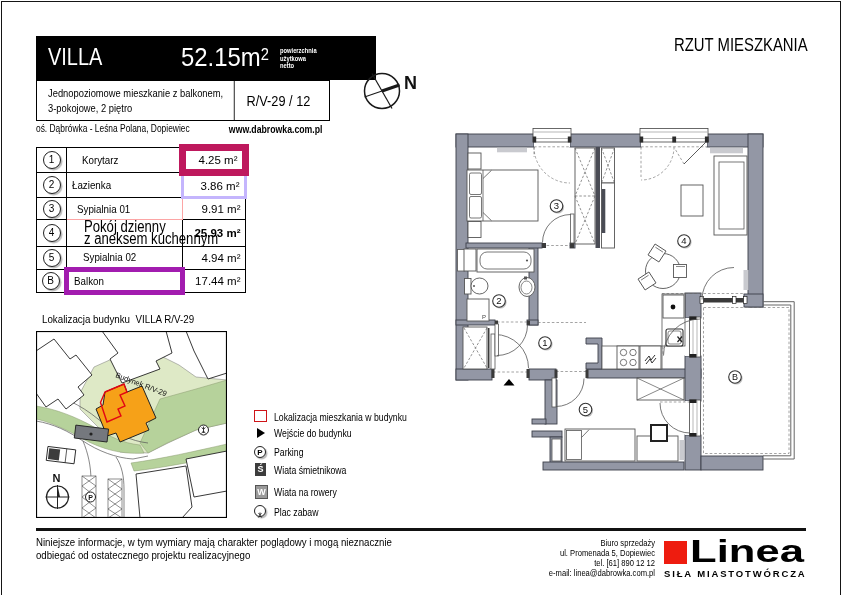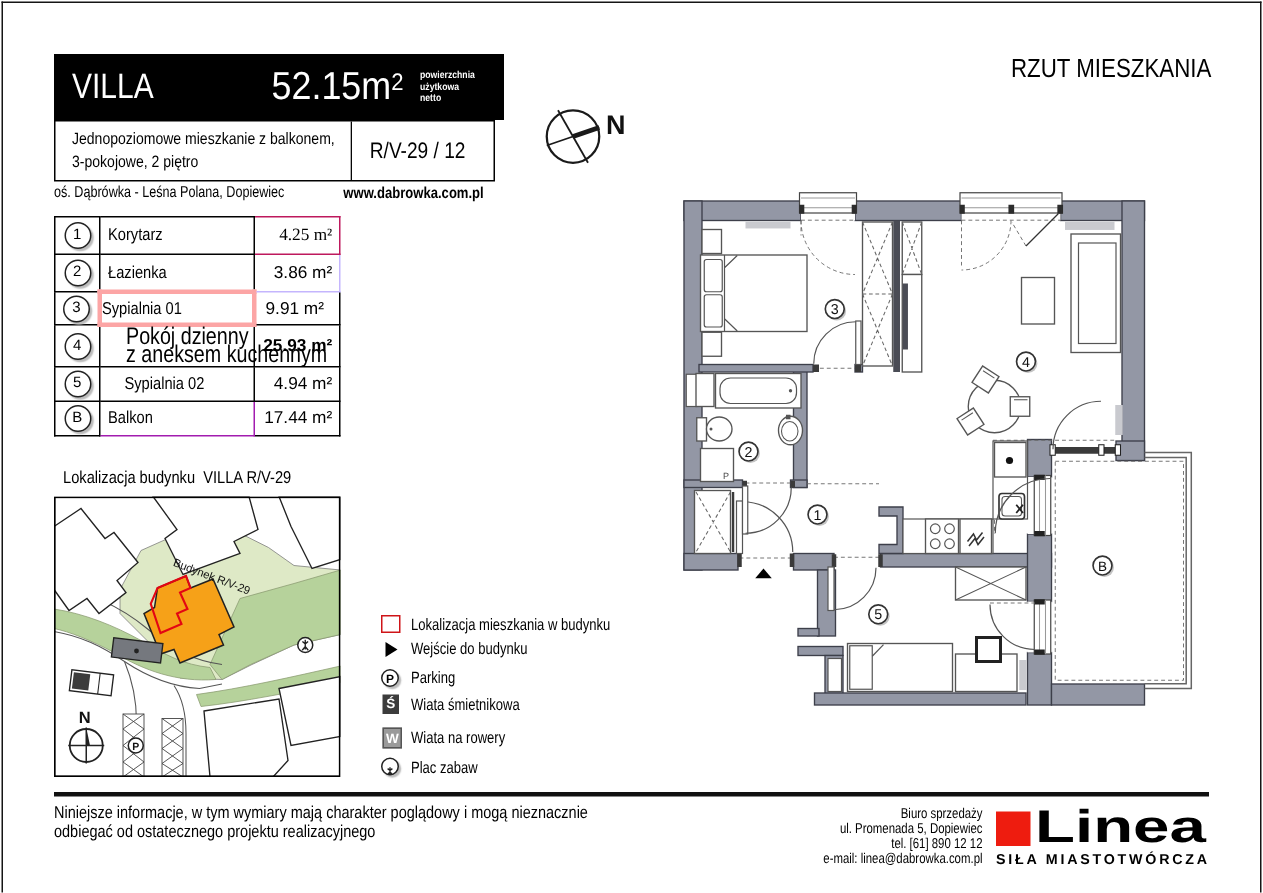--- a/index.html
+++ b/index.html
@@ -5,21 +5,21 @@
   html,body{margin:0;padding:0;}
   body{width:842px;height:595px;position:relative;background:#fff;
        font-family:"Liberation Sans",sans-serif;overflow:hidden;}
   .abs{position:absolute;}
 </style>
 </head>
 <body>
 
 <div class="abs" style="left:1px;top:1px;width:837.5px;height:600px;border:1.8px solid #151515;border-bottom:none;"></div>
 
-<div class="abs" style="left:36px;top:36px;width:300px;height:44px;background:#000;color:#fff;">
+<div class="abs" style="left:36px;top:36px;width:340px;height:44px;background:#000;color:#fff;">
 
   <div class="abs" style="left:12px;top:8px;font-size:23.5px;transform:scaleX(.85);transform-origin:left;">VILLA</div>
 
   <div class="abs" style="left:100px;top:6px;width:133px;text-align:right;font-size:26px;transform:scaleX(.92);transform-origin:right;">52.15m<span style="font-size:16px;vertical-align:6px;">2</span></div>
 
   <div class="abs" style="left:244px;top:11px;width:60px;font-size:6.8px;font-weight:bold;line-height:7.5px;transform:scaleX(.85);transform-origin:left;">powierzchnia<br>użytkowa<br>netto</div>
 </div>
 
 <div class="abs" style="left:36px;top:80px;width:292px;height:39px;border:1px solid #000;">
 
@@ -30,51 +30,51 @@
 
 <div class="abs" style="left:36px;top:122px;font-size:10.5px;white-space:nowrap;transform:scaleX(.8);transform-origin:left;">oś. Dąbrówka - Leśna Polana, Dopiewiec</div>
 
 <div class="abs" style="left:210px;top:123px;width:111px;font-size:10.5px;font-weight:bold;text-align:right;white-space:nowrap;transform:scaleX(.83);transform-origin:right;">www.dabrowka.com.pl</div>
 
 <table class="abs" style="left:36px;top:144px;border-collapse:collapse;table-layout:fixed;width:189px;font-size:11.5px;">
 
   <tbody>
       <tr style="height:25px;">
     <td style="border:1px solid #000;width:27px;text-align:center;"><span class="nc">1</span></td>
-    <td style="border:1px solid #000;width:95.5px;padding-left:5px;"><span class="cnd">Korytarz</span></td>
-    <td style="border:1px solid #be185d;width:51px;text-align:right;padding-right:4px;font-family:Liberation Serif, serif;">4.25 m²</td>
+    <td style="border:1px solid #000;width:95.5px;padding-left:15px;"><span class="cnd">Korytarz</span></td>
+    <td style="border:7px solid #be185d;width:51px;text-align:right;padding-right:4px;">4.25 m²</td>
   </tr>
 
   <tr style="height:25px;">
     <td style="border:1px solid #000;text-align:center;"><span class="nc">2</span></td>
     <td style="border:1px solid #000;padding-left:5px;"><span class="cnd">Łazienka</span></td>
-    <td style="border:1px solid #c4b5fd;text-align:right;padding-right:4px;">3.86 m²</td>
+    <td style="border:3px solid #c4b5fd;text-align:right;padding-right:4px;">3.86 m²</td>
   </tr>
 
   <tr style="height:22px;">
     <td style="border:1px solid #000;text-align:center;"><span class="nc">3</span></td>
-    <td style="border:3px solid #fca5a5;padding-left:0;"><span class="cnd">Sypialnia 01</span></td>
-    <td style="border:1px solid #000;text-align:center;padding-right:4px;">9.91 m²</td>
+    <td style="border:1px solid #fca5a5;padding-left:10px;"><span class="cnd">Sypialnia 01</span></td>
+    <td style="border:1px solid #000;text-align:right;padding-right:4px;">9.91 m²</td>
   </tr>
 
   <tr style="height:27px;">
     <td style="border:1px solid #000;text-align:center;"><span class="nc">4</span></td>
     <td style="border:1px solid #000;padding-left:17px;line-height:12px;font-size:16px;"><span class="cnd" style="transform:scaleX(.82);">Pokój dzienny<br>z aneksem kuchennym</span></td>
     <td style="border:1px solid #000;text-align:right;padding-right:4px;font-weight:bold;">25.93 m²</td>
   </tr>
 
   <tr style="height:23px;">
     <td style="border:1px solid #000;text-align:center;"><span class="nc">5</span></td>
     <td style="border:1px solid #000;padding-left:16px;"><span class="cnd">Sypialnia 02</span></td>
     <td style="border:1px solid #000;text-align:right;padding-right:4px;">4.94 m²</td>
   </tr>
 
   <tr style="height:23px;">
     <td style="border:1px solid #000;text-align:center;"><span class="nc">B</span></td>
-    <td style="border:1px solid #a21caf;padding-left:5px;"><span class="cnd">Balkon</span></td>
+    <td style="border:5px solid #a21caf;padding-left:5px;"><span class="cnd">Balkon</span></td>
     <td style="border:1px solid #000;text-align:right;padding-right:4px;">17.44 m²</td>
   </tr>
 </tbody>
   </table>
 <style>
 .cnd{display:inline-block;transform:scaleX(.85);transform-origin:left;white-space:nowrap;}
  .nc{display:inline-block;width:16px;height:16px;border:1.2px solid #222;border-radius:50%;
      line-height:16px;font-size:10px;text-align:center;vertical-align:middle;background:#fff;
      box-shadow:1.5px 1.5px 1px #bbb;}
 </style>

